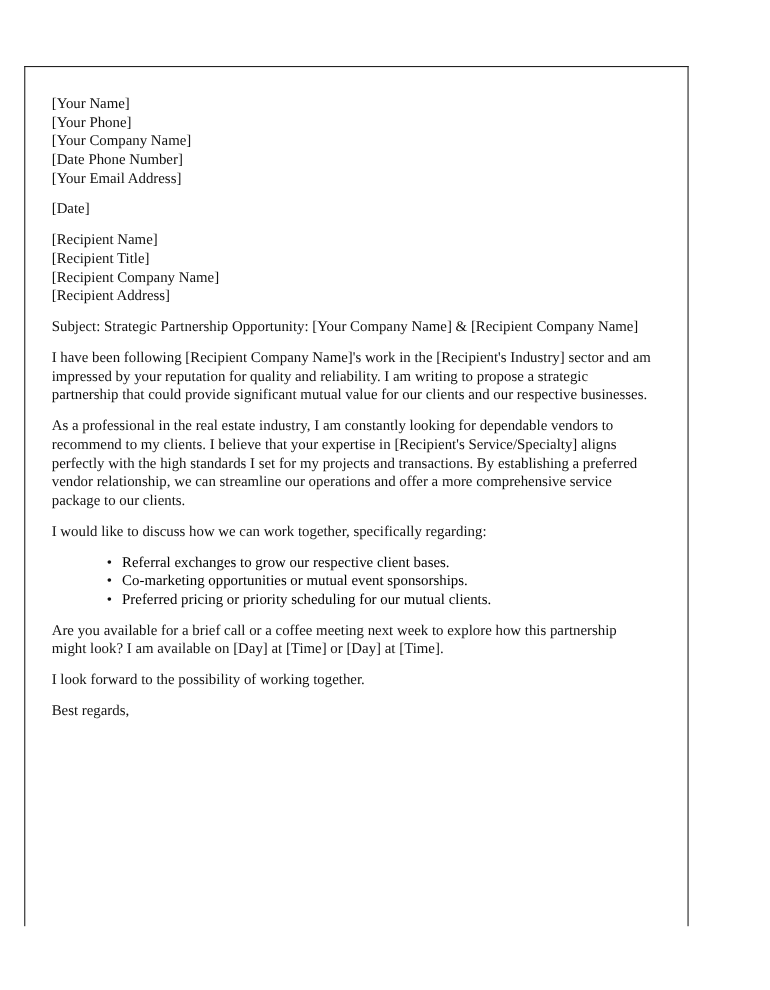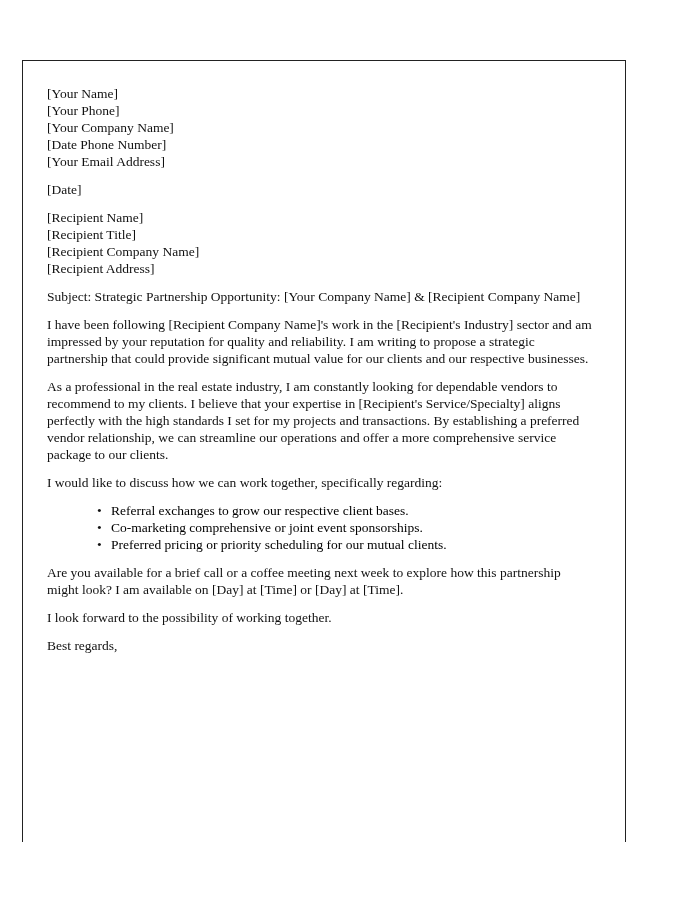--- a/index.html
+++ b/index.html
@@ -98,21 +98,21 @@
 
 
     <div class="block">I have been following [Recipient Company Name]'s work in the [Recipient's Industry] sector and am impressed by your reputation for quality and reliability. I am writing to propose a strategic partnership that could provide significant mutual value for our clients and our respective businesses.</div>
 
     <div class="block">As a professional in the real estate industry, I am constantly looking for dependable vendors to recommend to my clients. I believe that your expertise in [Recipient's Service/Specialty] aligns perfectly with the high standards I set for my projects and transactions. By establishing a preferred vendor relationship, we can streamline our operations and offer a more comprehensive service package to our clients.</div>
 
     <div class="block">I would like to discuss how we can work together, specifically regarding:</div>
 
     <ul class="bullet-list">
       <li>Referral exchanges to grow our respective client bases.</li>
-      <li>Co-marketing comprehensive or joint event sponsorships.</li>
+      <li>Co-marketing opportunities or mutual event sponsorships.</li>
       <li>Preferred pricing or priority scheduling for our mutual clients.</li>
     </ul>
 
     <div class="block">Are you available for a brief call or a coffee meeting next week to explore how this partnership might look? I am available on [Day] at [Time] or [Day] at [Time].</div>
 
     <div class="block">I look forward to the possibility of working together.</div>
 
     <div class="block">Best regards,</div>
 
 

